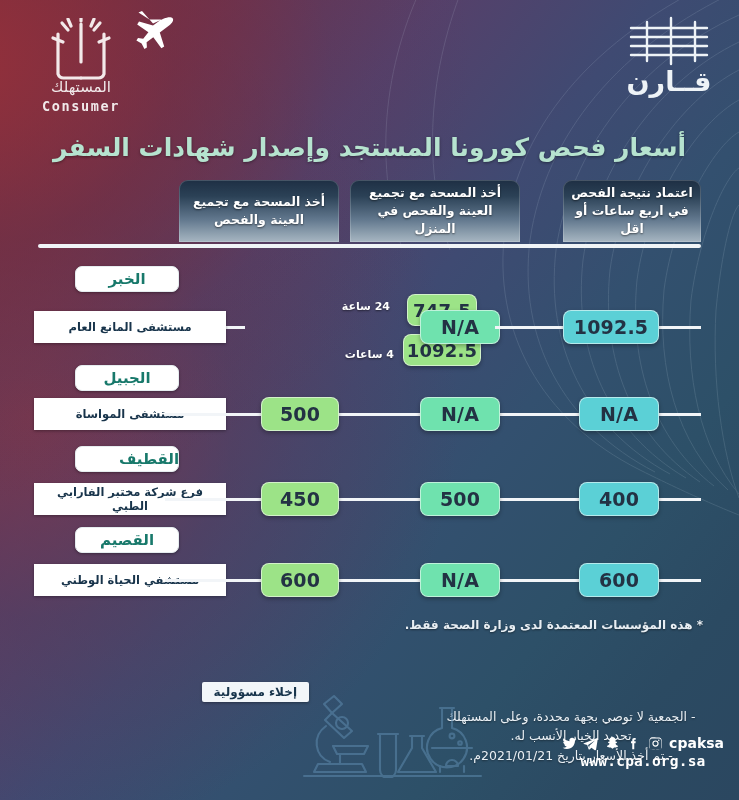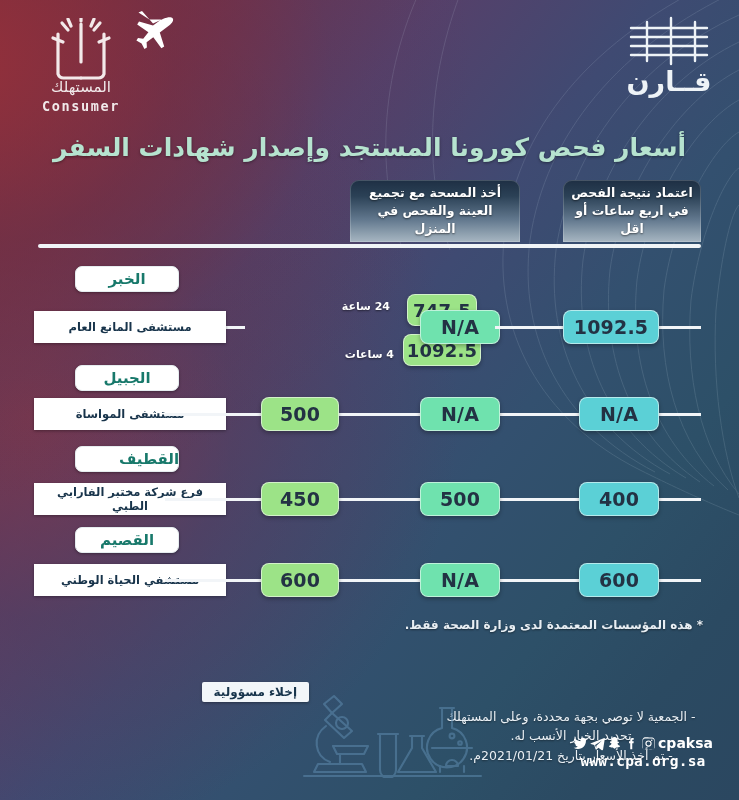--- a/index.html
+++ b/index.html
@@ -116,21 +116,21 @@
     text-align:center; color:#eaf0f5;
     font-size:12.5px; font-weight:400; line-height:1.55;
     text-shadow:0 1px 2px rgba(0,0,0,.4);
   }
   .lab-art { position:absolute; left:300px; top:686px; width:185px; height:92px; opacity:.55; }
   .social {
     position:absolute; left:562px; top:735px; width:162px;
     text-align:center;
   }
   .social .handle {
-    display:flex; align-items:center; justify-content:center; gap:2px;
+    display:flex; align-items:center; justify-content:space-between; gap:2px;
     color:#ffffff; font-size:14px; font-weight:700; direction:ltr;
   }
   .social .site {
     color:#ffffff; font-size:14.5px; font-weight:800; direction:ltr;
     letter-spacing:.2px; margin-top:2px;
     font-family:"DejaVu Sans Mono","Liberation Mono",monospace;
   }
   .sicon { width:15px; height:15px; display:inline-block; }
 </style>
 </head>
@@ -190,20 +190,23 @@
 
   <div class="title">أسعار فحص كورونا المستجد وإصدار شهادات السفر</div>
 
   <div class="tabs">
     <div class="tab t1">
       <span>اعتماد نتيجة الفحص في اربع ساعات أو اقل</span>
     </div>
     <div class="tab t2">
       <span>أخذ المسحة مع تجميع العينة والفحص في المنزل</span>
     </div>
+    <div class="tab t3">
+      <span>أخذ المسحة مع تجميع العينة والفحص</span>
+    </div>
   </div>
 
   <svg class="plane" viewBox="0 0 48 44">
     <path fill="#ffffff" d="M7.5 4.5 L11 3 L22 15.5 L33 10.5 C36 9.2 40 8.4 41.6 10.2 C43.2 12 41 15.3 38.4 17.2 L28.8 24.4 L33.2 38.5 L30.4 40.3 L22.3 29.3 L15.6 34.3 L15.9 39.6 L13.4 41 L10.6 35.6 L5.4 32.4 L7 30 L12.2 30.7 L17.4 24.2 L6.2 16.4 L8 13.6 L22 17.6 L30.2 11.4 L18.4 11.5 Z"></path>
   </svg>
 
   <div class="hr-main"></div>
 
   <div class="grid">
 

